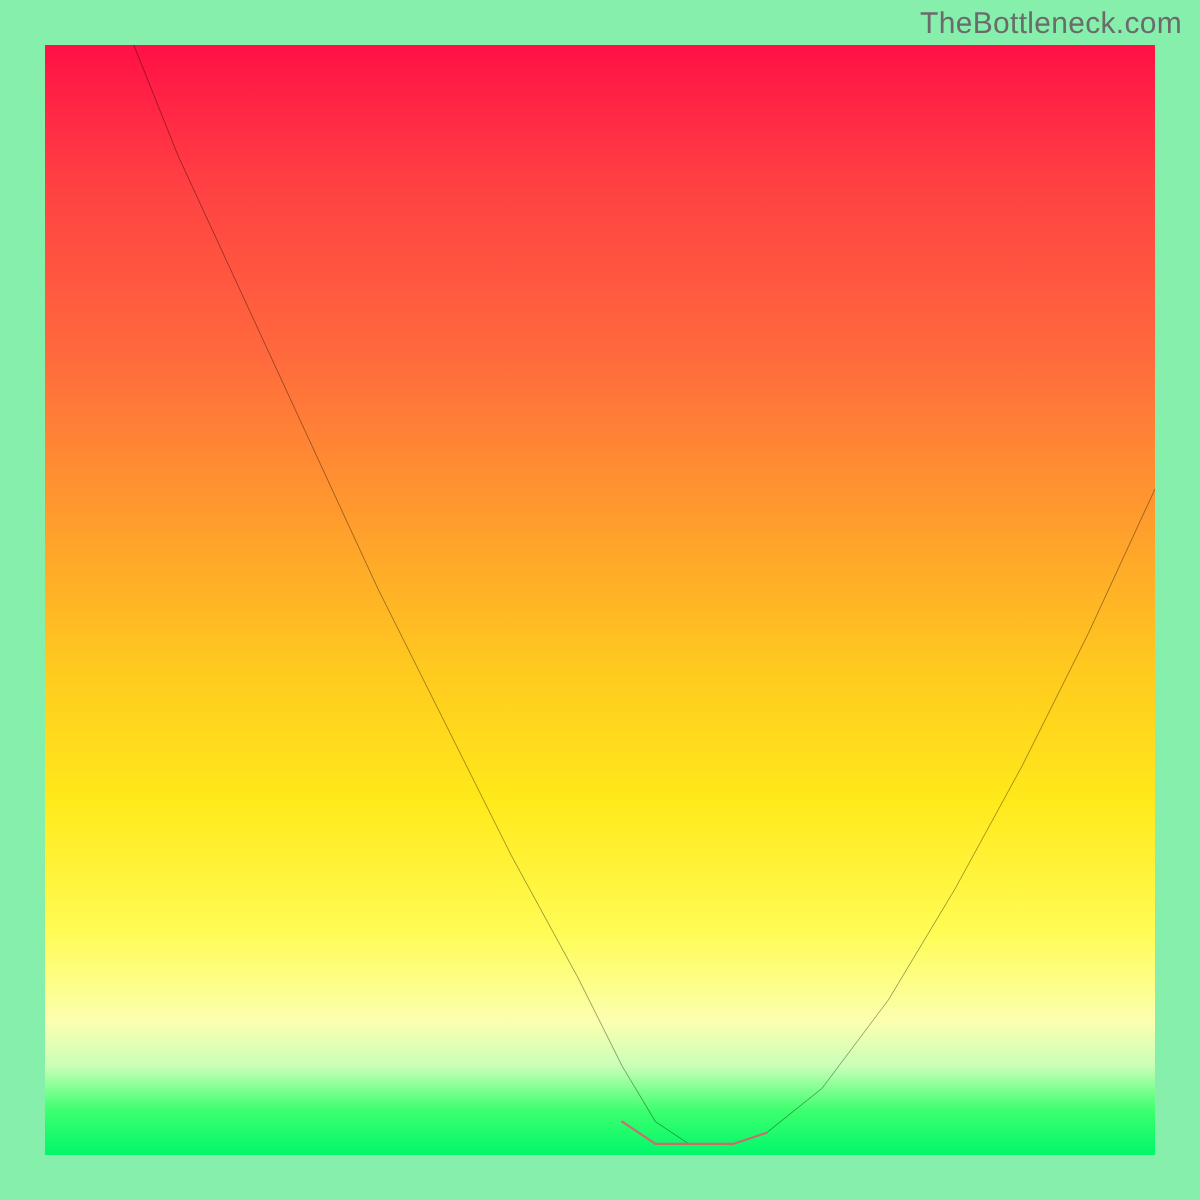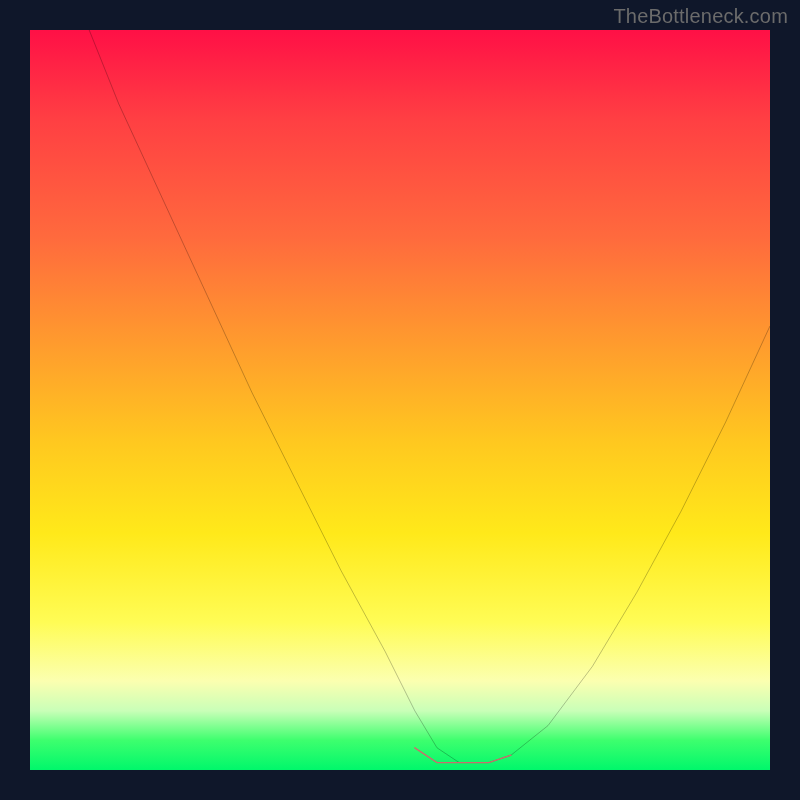--- a/index.html
+++ b/index.html
@@ -8,21 +8,21 @@
     width: 800px;
     height: 800px;
     overflow: hidden;
     background: #000;
     font-family: Arial, Helvetica, sans-serif;
   }
   .frame {
     position: relative;
     width: 800px;
     height: 800px;
-    background: #0f172a;
+    background: #86efac;
   }
   .plot-area {
     position: absolute;
     left: 30px;
     top: 30px;
     width: 740px;
     height: 740px;
     overflow: hidden;
   }
   .gradient-bg {

